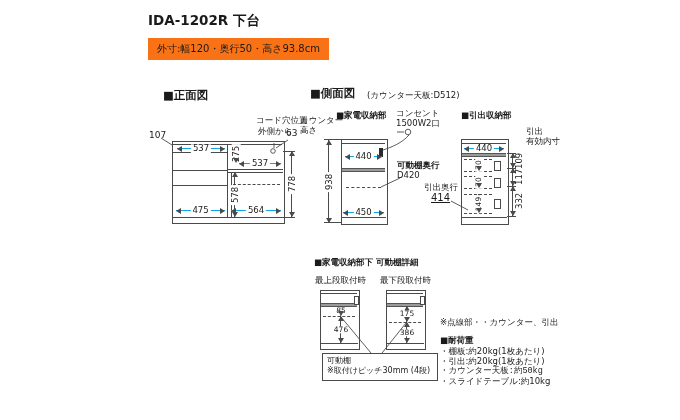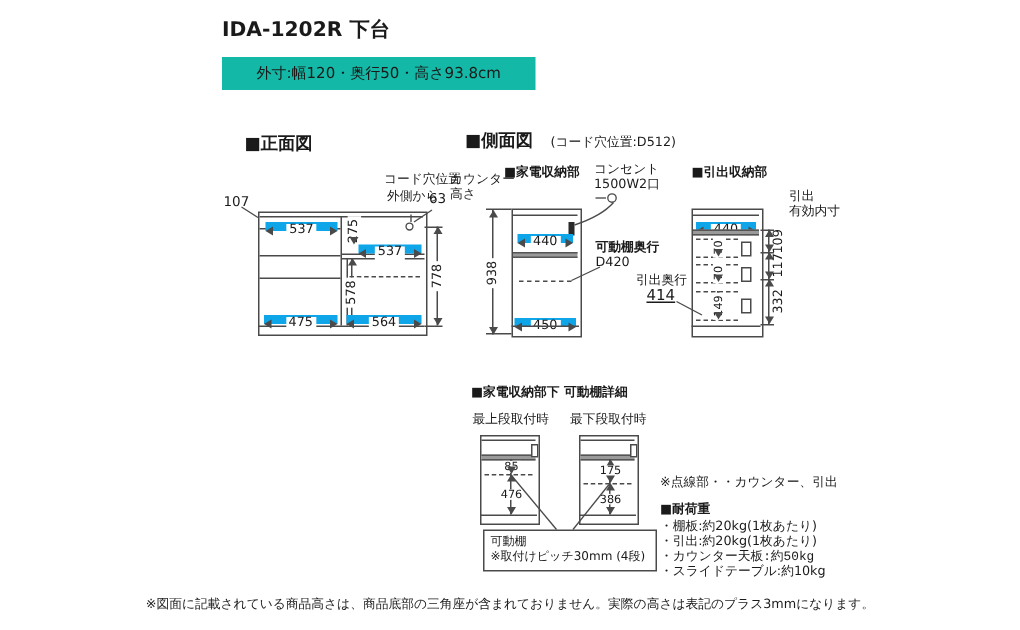--- a/index.html
+++ b/index.html
@@ -1,28 +1,28 @@
 <!DOCTYPE html>
 <html><head>
 <meta charset="utf-8">
 <style>
   html,body{margin:0;padding:0;background:#fff;}
   #canvas{position:relative;width:680px;height:420px;background:#fff;overflow:hidden;
           font-family:"DejaVu Sans","Liberation Sans",sans-serif;color:#1a1a1a;}
   .t{position:absolute;white-space:nowrap;font-size:9px;line-height:1.15;}
   .b{font-weight:bold;}
   .f8{font-size:8.5px;} .f10{font-size:10px;} .f11{font-size:11.5px;} .f13{font-size:13.5px;}
-  .badge{position:absolute;background:#14b8a6;padding:4px 23px;font-size:10px;}
+  .badge{position:absolute;background:#f97316;padding:4px 9px;font-size:10px;}
   .box{position:absolute;border:1px solid #4a4a4a;background:transparent;}
   .ln{position:absolute;background:#4a4a4a;}
   .fillrect{position:absolute;background:#2a2a2a;}
   .dash{position:absolute;height:0;border-top:1px dashed #4a4a4a;}
   .band{position:absolute;height:2px;background:#9a9a9a;border-top:1px solid #555;border-bottom:1px solid #555;}
   .handle{position:absolute;border:1px solid #4a4a4a;background:#fff;}
-  .dimh{position:absolute;height:0;border-top:6px solid #0ea5e9;}
+  .dimh{position:absolute;height:0;border-top:1px solid #0ea5e9;}
   .dimh::before{content:"";position:absolute;left:0;top:-3px;width:0;height:0;border:3px solid transparent;border-right:5px solid #4a4a4a;border-left:0;}
   .dimh::after{content:"";position:absolute;right:0;top:-3px;width:0;height:0;border:3px solid transparent;border-left:5px solid #4a4a4a;border-right:0;}
   .dimv{position:absolute;width:0;border-left:1px solid #4a4a4a;}
   .dimv::before{content:"";position:absolute;top:0;left:-3px;width:0;height:0;border:3px solid transparent;border-bottom:5px solid #4a4a4a;border-top:0;}
   .dimv::after{content:"";position:absolute;bottom:0;left:-3px;width:0;height:0;border:3px solid transparent;border-top:5px solid #4a4a4a;border-bottom:0;}
   .dlab{position:absolute;left:50%;top:0;transform:translate(-50%,-55%);background:#fff;padding:0 2px;font-size:8.5px;line-height:1;}
   .dlabv{position:absolute;left:0;top:50%;transform:translate(-50%,-50%) rotate(-90deg);background:#fff;padding:0 2px;font-size:8.5px;line-height:1;}
   .dlabn{position:absolute;left:0;top:50%;transform:translate(-50%,-50%);background:#fff;padding:0 1px;font-size:7.5px;line-height:1;}
   .f7{font-size:7.5px;}
   .rot{transform:rotate(-90deg);font-size:8.5px;}
@@ -73,21 +73,21 @@
   <div class="ln" style="left:283px;top:217px;width:12px;height:1px;"></div>
   <div class="dimv" style="left:291px;top:151px;height:66px;">
       <span class="dlabv">778</span>
     </div>
 
   <div class="t f8" style="left:256px;top:116px;">コード穴位置</div>
   <div class="t f8" style="left:258px;top:127px;">外側から</div>
   <div class="t" style="left:286px;top:128px;">63</div>
 
   <div class="t f11 b" style="left:310px;top:87px;">■側面図</div>
-  <div class="t f8" style="left:367px;top:91px;">(コード穴位置:D512)</div>
+  <div class="t f8" style="left:367px;top:91px;">(カウンター天板:D512)</div>
 
   <div class="t f8" style="left:300px;top:116px;">カウンター</div>
   <div class="t f8" style="left:300px;top:126px;">高さ</div>
   <div class="t f8 b" style="left:336px;top:111px;">■家電収納部</div>
   <div class="t f8" style="left:396px;top:109px;">コンセント</div>
   <div class="t f8" style="left:396px;top:119px;">1500W2口</div>
 
   <div class="box" style="left:341px;top:139px;width:45px;height:84px;"></div>
   <div class="ln" style="left:342px;top:143px;width:43px;height:1px;"></div>
   <div class="fillrect" style="left:379px;top:148px;width:4px;height:9px;"></div>
@@ -186,21 +186,20 @@
   <div class="t" style="left:327px;top:356px;font-size:8px;">可動棚</div>
   <div class="t" style="left:327px;top:366px;font-size:8px;">※取付けピッチ30mm (4段)</div>
 
   <div class="t f8" style="left:440px;top:318px;">※点線部・・カウンター、引出</div>
   <div class="t f8 b" style="left:440px;top:336px;">■耐荷重</div>
   <div class="t f8" style="left:440px;top:347px;">・棚板:約20kg(1枚あたり)</div>
   <div class="t f8" style="left:440px;top:357px;">・引出:約20kg(1枚あたり)</div>
   <div class="t f8" style="left:440px;top:367px;font-family:Liberation Mono, monospace;">・カウンター天板:約50kg</div>
   <div class="t f8" style="left:440px;top:377px;">・スライドテーブル:約10kg</div>
 
-  <div class="t" style="left:0;top:399px;width:680px;text-align:center;font-size:8.5px;">※図面に記載されている商品高さは、商品底部の三角座が含まれておりません。実際の高さは表記のプラス3mmになります。</div>
 
   <svg class="overlay" width="680" height="420" viewBox="0 0 680 420">
     <g stroke="#4a4a4a" stroke-width="0.9" fill="none">
       <line x1="161" y1="138" x2="172" y2="145"></line>
       <line x1="288" y1="140" x2="276" y2="148"></line>
       <line x1="274" y1="143" x2="274" y2="148"></line>
       <circle cx="273" cy="151" r="2.3"></circle>
       <line x1="397" y1="132" x2="404" y2="132"></line>
       <circle cx="408" cy="132" r="2.8"></circle>
       <path d="M409 135 C 402 143, 392 147, 383 150"></path>

